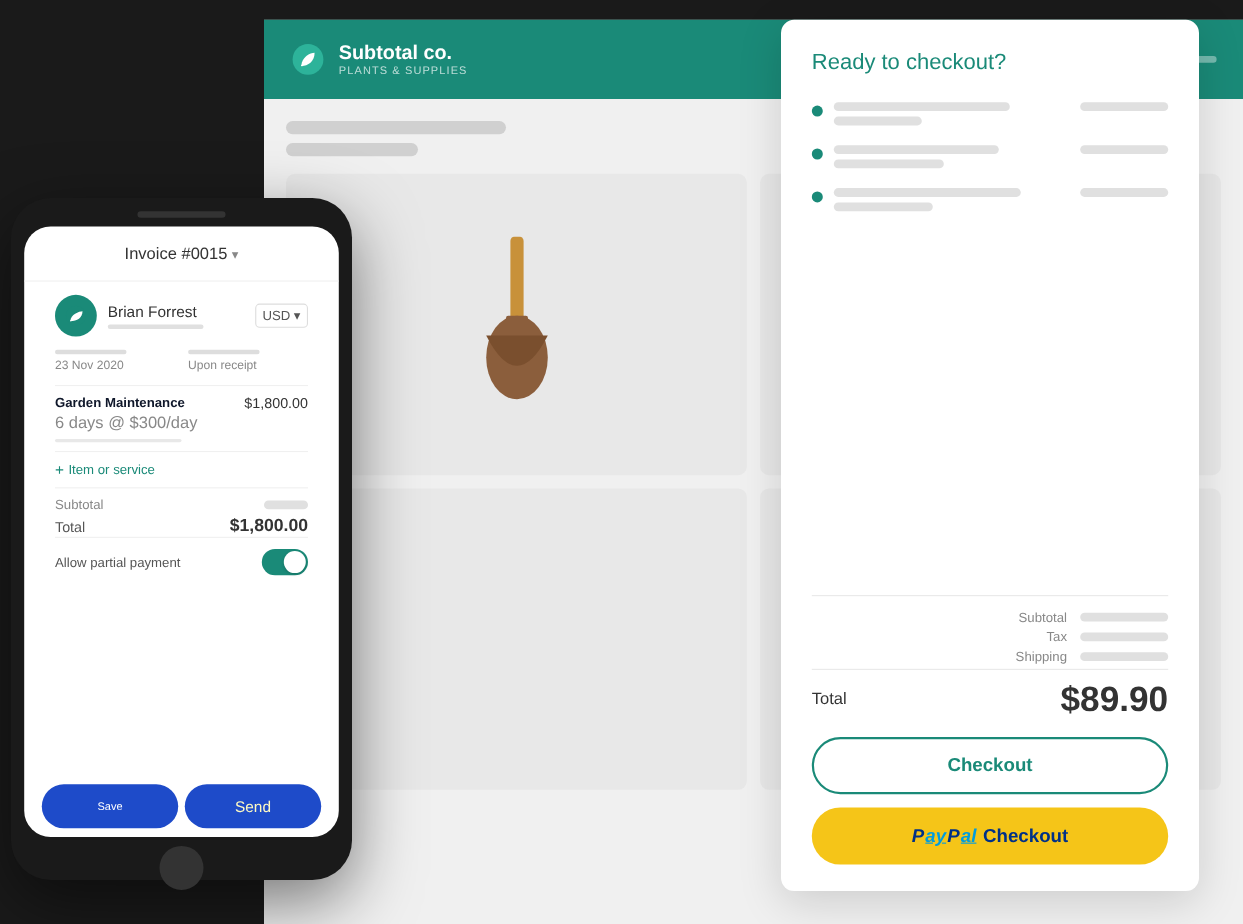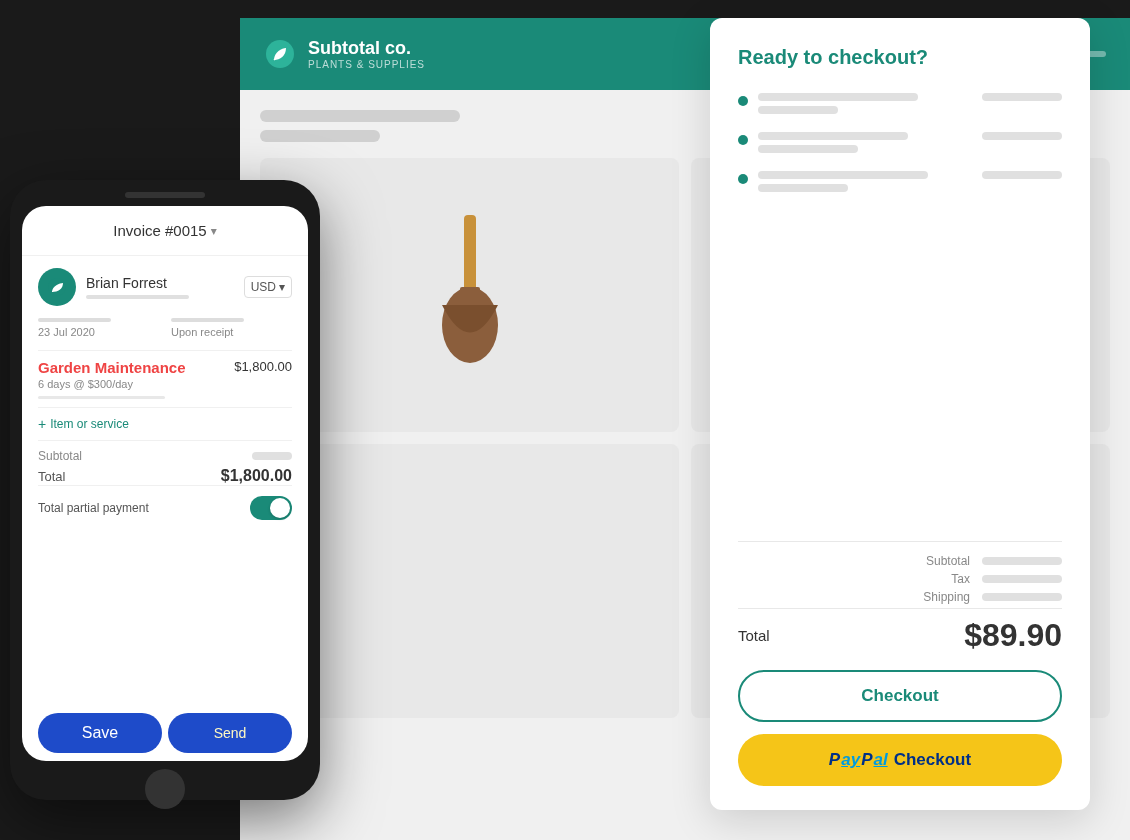--- a/index.html
+++ b/index.html
@@ -164,21 +164,21 @@
       font-weight: 500;
       color: #333;
     }
 
     .invoice-chevron {
       color: #888;
       font-size: 12px;
     }
 
     .invoice-body {
-      padding: 12px 16px;
+      padding: 12px 28px;
       flex: 1;
       overflow: hidden;
     }
 
     .client-row {
       display: flex;
       align-items: center;
       gap: 10px;
       margin-bottom: 12px;
     }
@@ -258,33 +258,33 @@
       margin-bottom: 8px;
     }
 
     .line-item-row {
       display: flex;
       justify-content: space-between;
       align-items: flex-start;
     }
 
     .line-item-name {
-      font-size: 15px;
+      font-size: 12px;
       font-weight: 600;
-      color: #ef4444;
+      color: #0f172a;
     }
 
     .line-item-price {
       font-size: 13px;
       font-weight: 500;
       color: #333;
     }
 
     .line-item-desc {
-      font-size: 11px;
+      font-size: 15px;
       color: #888;
       margin-top: 2px;
     }
 
     .line-item-bar {
       height: 3px;
       background: #e8e8e8;
       border-radius: 2px;
       margin-top: 6px;
       width: 50%;
@@ -381,21 +381,21 @@
       padding: 8px 16px;
     }
 
     .btn-save {
       flex: 1;
       height: 40px;
       background: #1e4bc9;
       color: white;
       border: none;
       border-radius: 20px;
-      font-size: 16px;
+      font-size: 10px;
       font-weight: 500;
       cursor: pointer;
     }
 
     .btn-send {
       flex: 1;
       height: 40px;
       background: #1e4bc9;
       color: #fef9c3;
       border: none;
@@ -416,21 +416,21 @@
       border-radius: 12px;
       box-shadow: 0 10px 40px rgba(0,0,0,0.15);
       padding: 28px 28px 24px;
       z-index: 20;
       display: flex;
       flex-direction: column;
     }
 
     .checkout-title {
       font-size: 20px;
-      font-weight: 700;
+      font-weight: 400;
       color: #1a8a78;
       margin-bottom: 24px;
     }
 
     .checkout-items {
       flex: 1;
     }
 
     .checkout-item {
       display: flex;
@@ -636,21 +636,21 @@
         </div>
         <div class="currency-badge">
           <span>USD</span>
           <span>▾</span>
         </div>
       </div>
 
       <div class="dates-row">
         <div class="date-field">
           <div class="date-label-bar"></div>
-          <div class="date-value">23 Jul 2020</div>
+          <div class="date-value">23 Nov 2020</div>
         </div>
         <div class="date-field">
           <div class="date-label-bar"></div>
           <div class="date-value">Upon receipt</div>
         </div>
       </div>
 
       <div class="divider"></div>
 
       <div class="line-item">
@@ -675,21 +675,21 @@
         <span class="subtotal-label">Subtotal</span>
         <div class="subtotal-bar"></div>
       </div>
 
       <div class="total-row">
         <span class="total-label">Total</span>
         <span class="total-amount">$1,800.00</span>
       </div>
 
       <div class="partial-payment-row">
-        <span class="partial-label">Total partial payment</span>
+        <span class="partial-label">Allow partial payment</span>
         <div class="toggle">
           <div class="toggle-knob"></div>
         </div>
       </div>
     </div>
 
     <div class="phone-buttons">
       <button class="btn-save">Save</button>
       <button class="btn-send">Send</button>
     </div>

